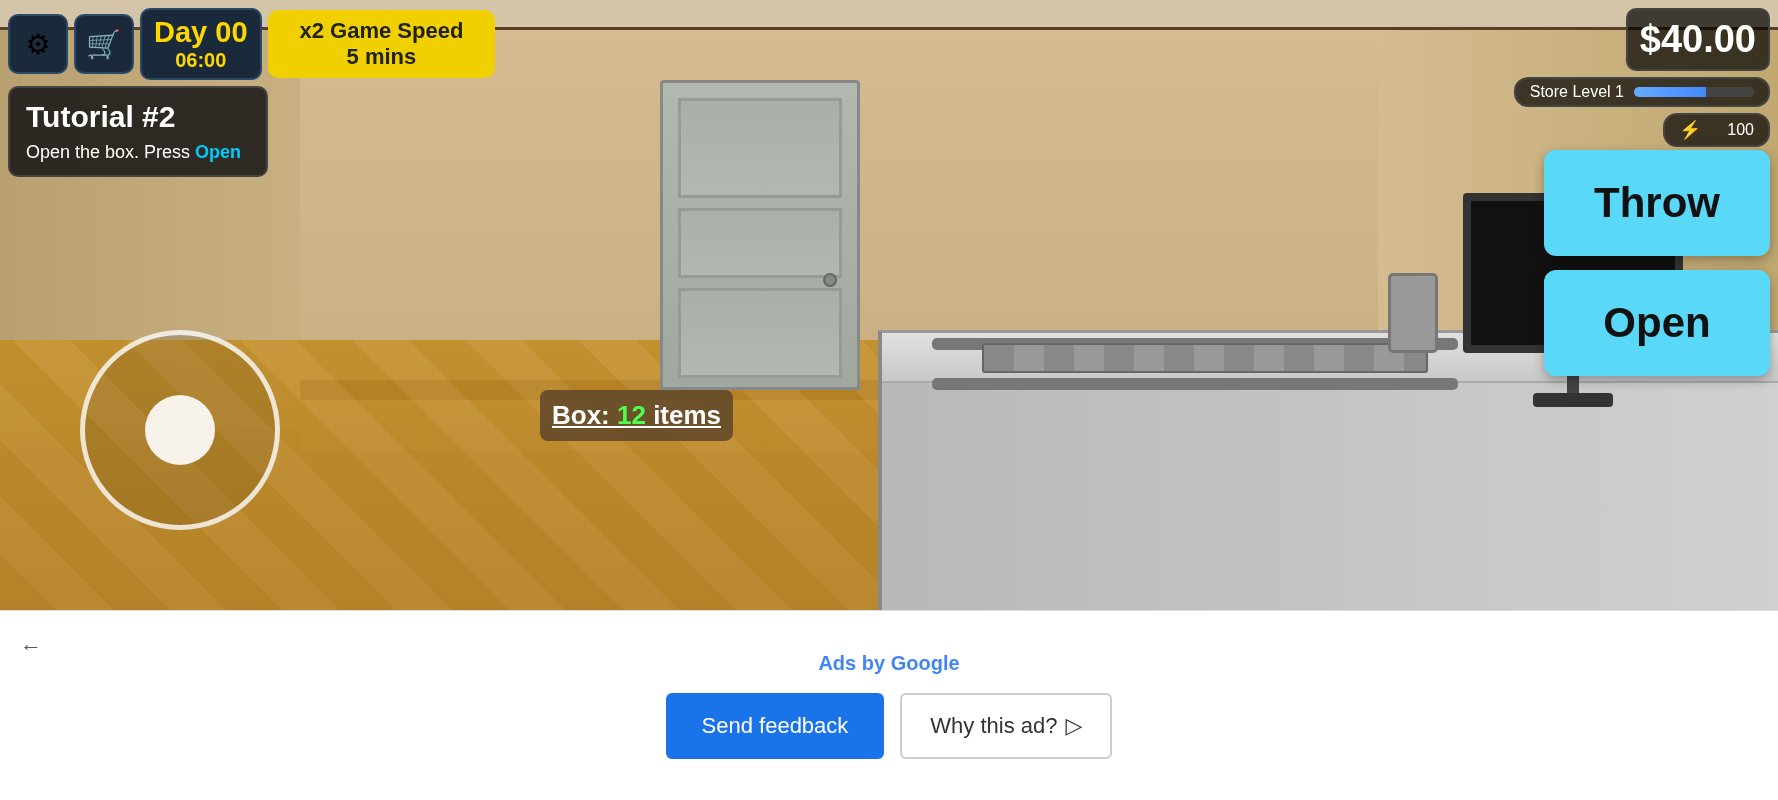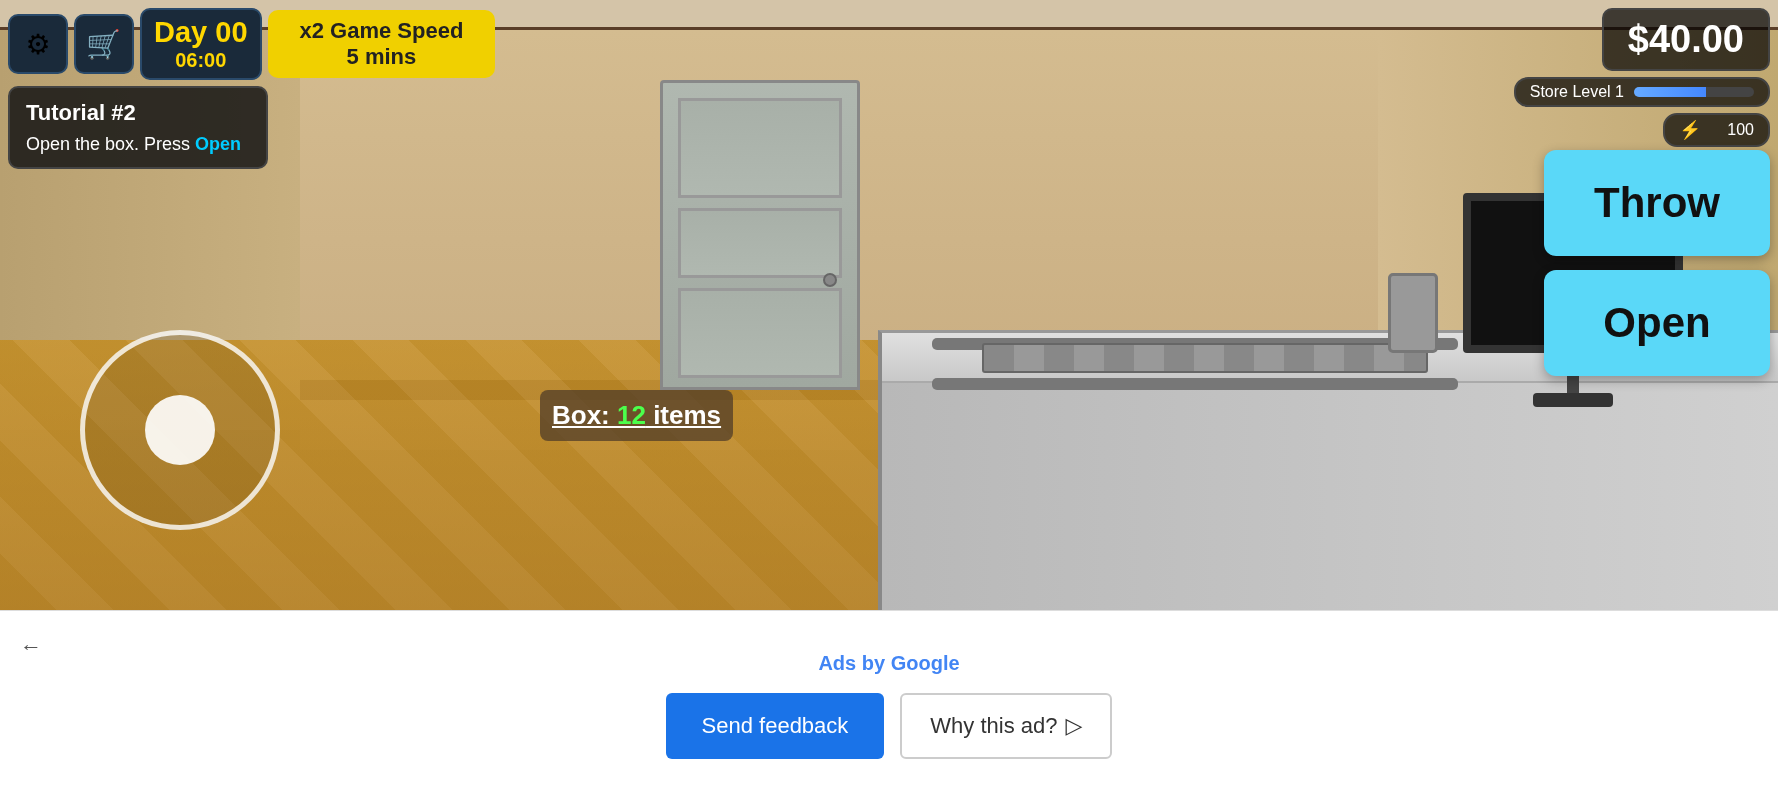--- a/index.html
+++ b/index.html
@@ -330,21 +330,21 @@
     .tutorial-box {
       background: rgba(20,20,20,0.85);
       border: 2px solid #444;
       border-radius: 10px;
       padding: 12px 16px;
       color: white;
       max-width: 260px;
     }
 
     .tutorial-title {
-      font-size: 22px;
+      font-size: 30px;
       font-weight: bold;
       margin-bottom: 8px;
     }
 
     .tutorial-text {
       font-size: 18px;
     }
 
     .tutorial-link {
       color: #00ccff;
@@ -358,21 +358,21 @@
       display: flex;
       flex-direction: column;
       align-items: flex-end;
       gap: 6px;
     }
 
     .hud-money {
       background: rgba(0,0,0,0.7);
       border: 2px solid #444;
       border-radius: 10px;
-      padding: 8px 24px;
+      padding: 8px 12px;
       color: white;
       font-size: 38px;
       font-weight: bold;
     }
 
     .hud-store-level {
       background: rgba(0,0,0,0.7);
       border: 2px solid #444;
       border-radius: 14px;
       padding: 4px 14px;

